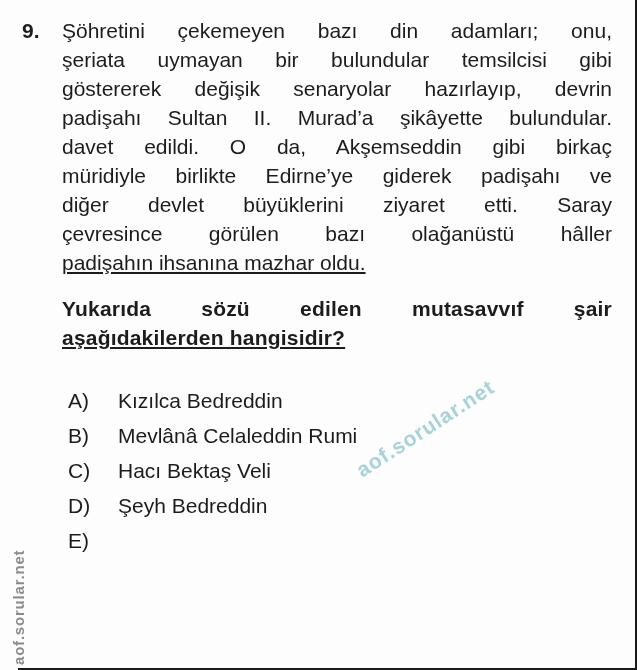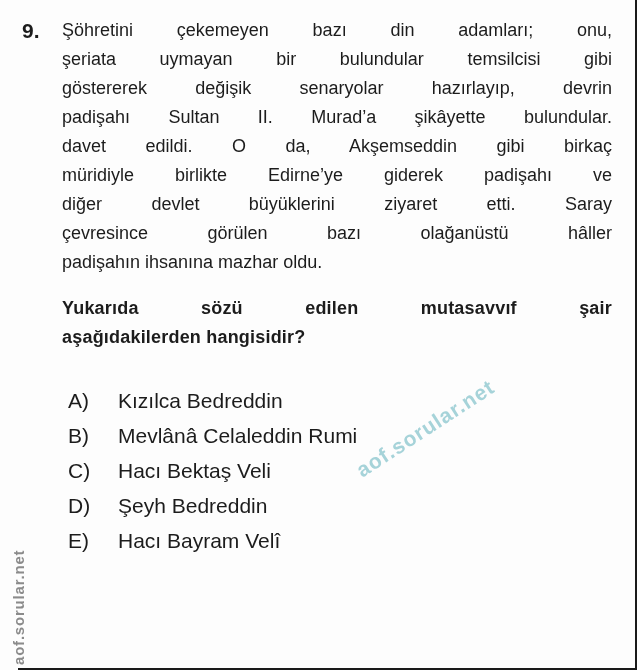--- a/index.html
+++ b/index.html
@@ -21,27 +21,27 @@
   }
   .qnum {
     width: 40px;
     flex: 0 0 40px;
     font-size: 21px;
     line-height: 29px;
     font-weight: bold;
   }
   .qbody { width: 550px; flex: 0 0 550px; }
   .para .line, .stem .line {
-    font-size: 18px;
+    font-size: 21px;
     line-height: 29px;
     text-align: justify;
     text-align-last: justify;
     white-space: normal;
   }
-  .para .line:last-child, .stem .line:last-child { text-align-last: left; }
+  .para .line:last-child, .stem .line:last-child { text-align-last: left; text-decoration: underline; }
   .stem { margin-top: 17px; font-weight: bold; }
   .stem .line { letter-spacing: 0.2px; }
   .options { margin-top: 31px; }
   .option { display: flex; font-size: 21px; line-height: 35px; }
   .option .letter { flex: 0 0 50px; width: 50px; padding-left: 6px; }
   .option .text { white-space: nowrap; }
   .wm-side {
     position: absolute;
     left: 10px;
     top: 665px;
@@ -134,21 +134,20 @@
             <span class="text">Hacı Bektaş Veli</span>
           </div>
 
           <div class="option">
             <span class="letter">D)</span>
             <span class="text">Şeyh Bedreddin</span>
           </div>
 
           <div class="option">
             <span class="letter">E)</span>
-            <span class="text">Hacı Bayram Velî</span>
           </div>
         </div>
 
     </div>
   </div>
 
   <div class="wm-side" style="color: rgb(139, 139, 139);">aof.sorular.net</div>
 
   <div class="wm-diag" style="color: rgb(166, 211, 217);">aof.sorular.net</div>
 

